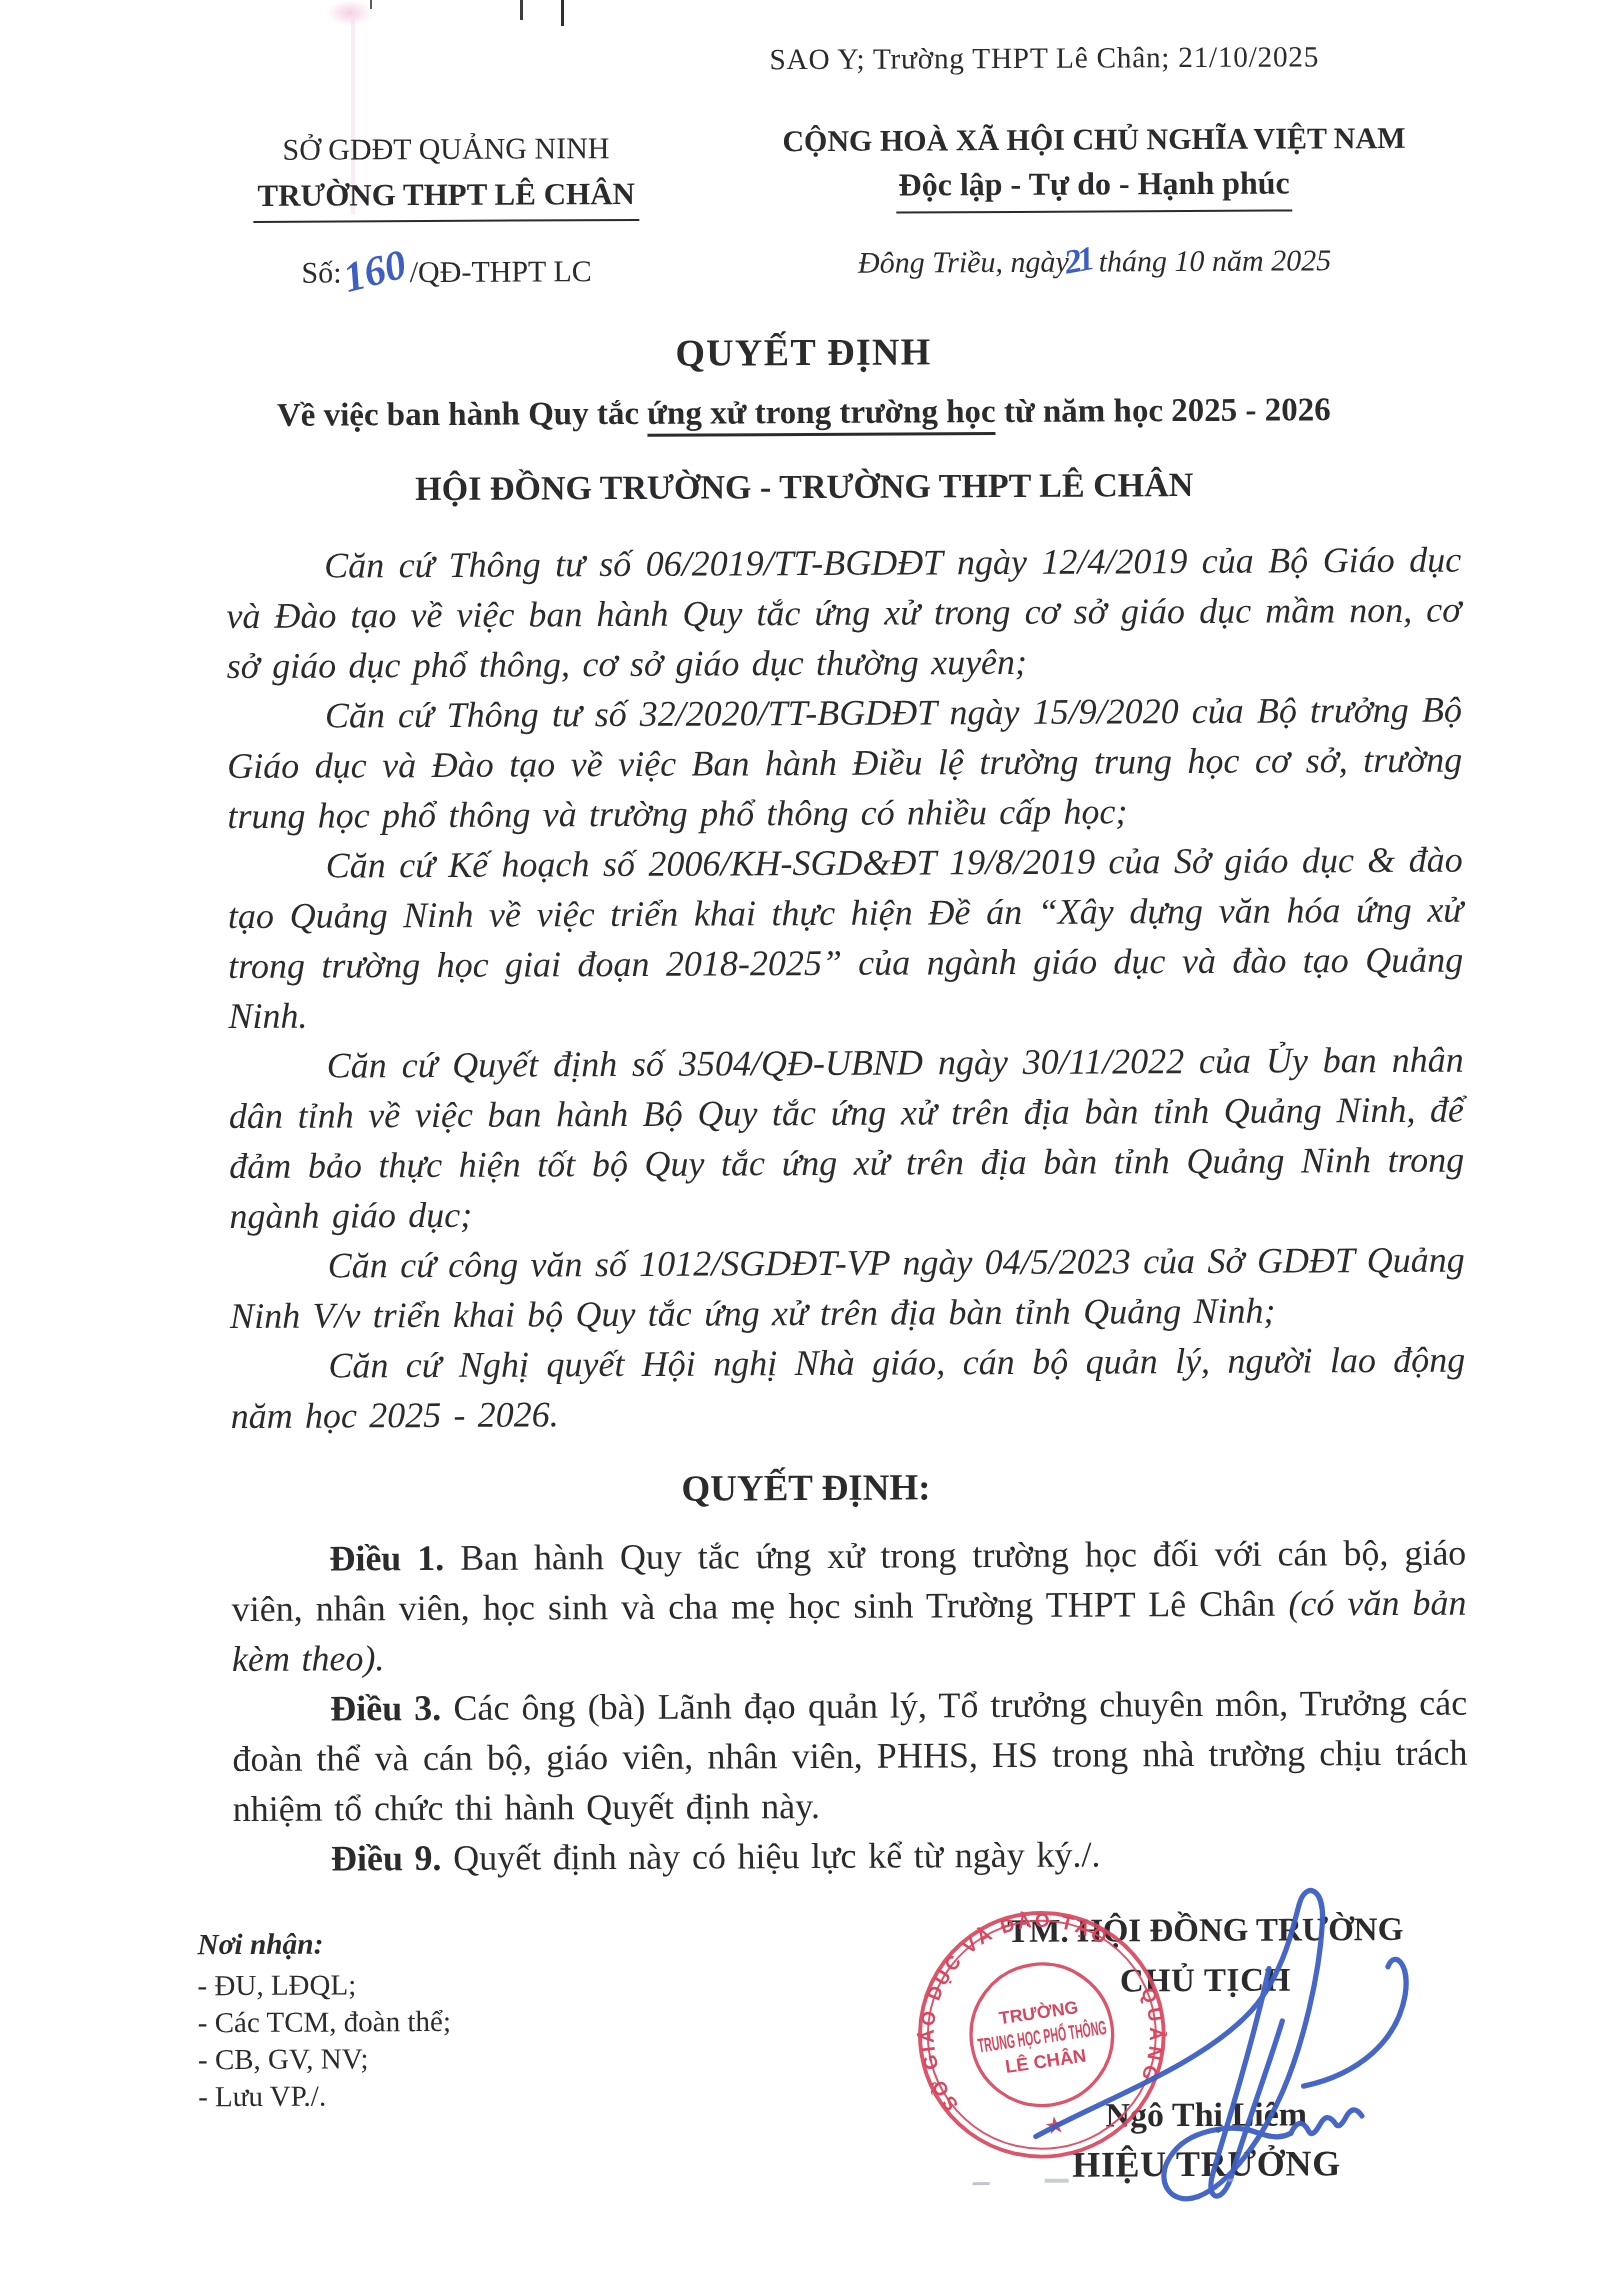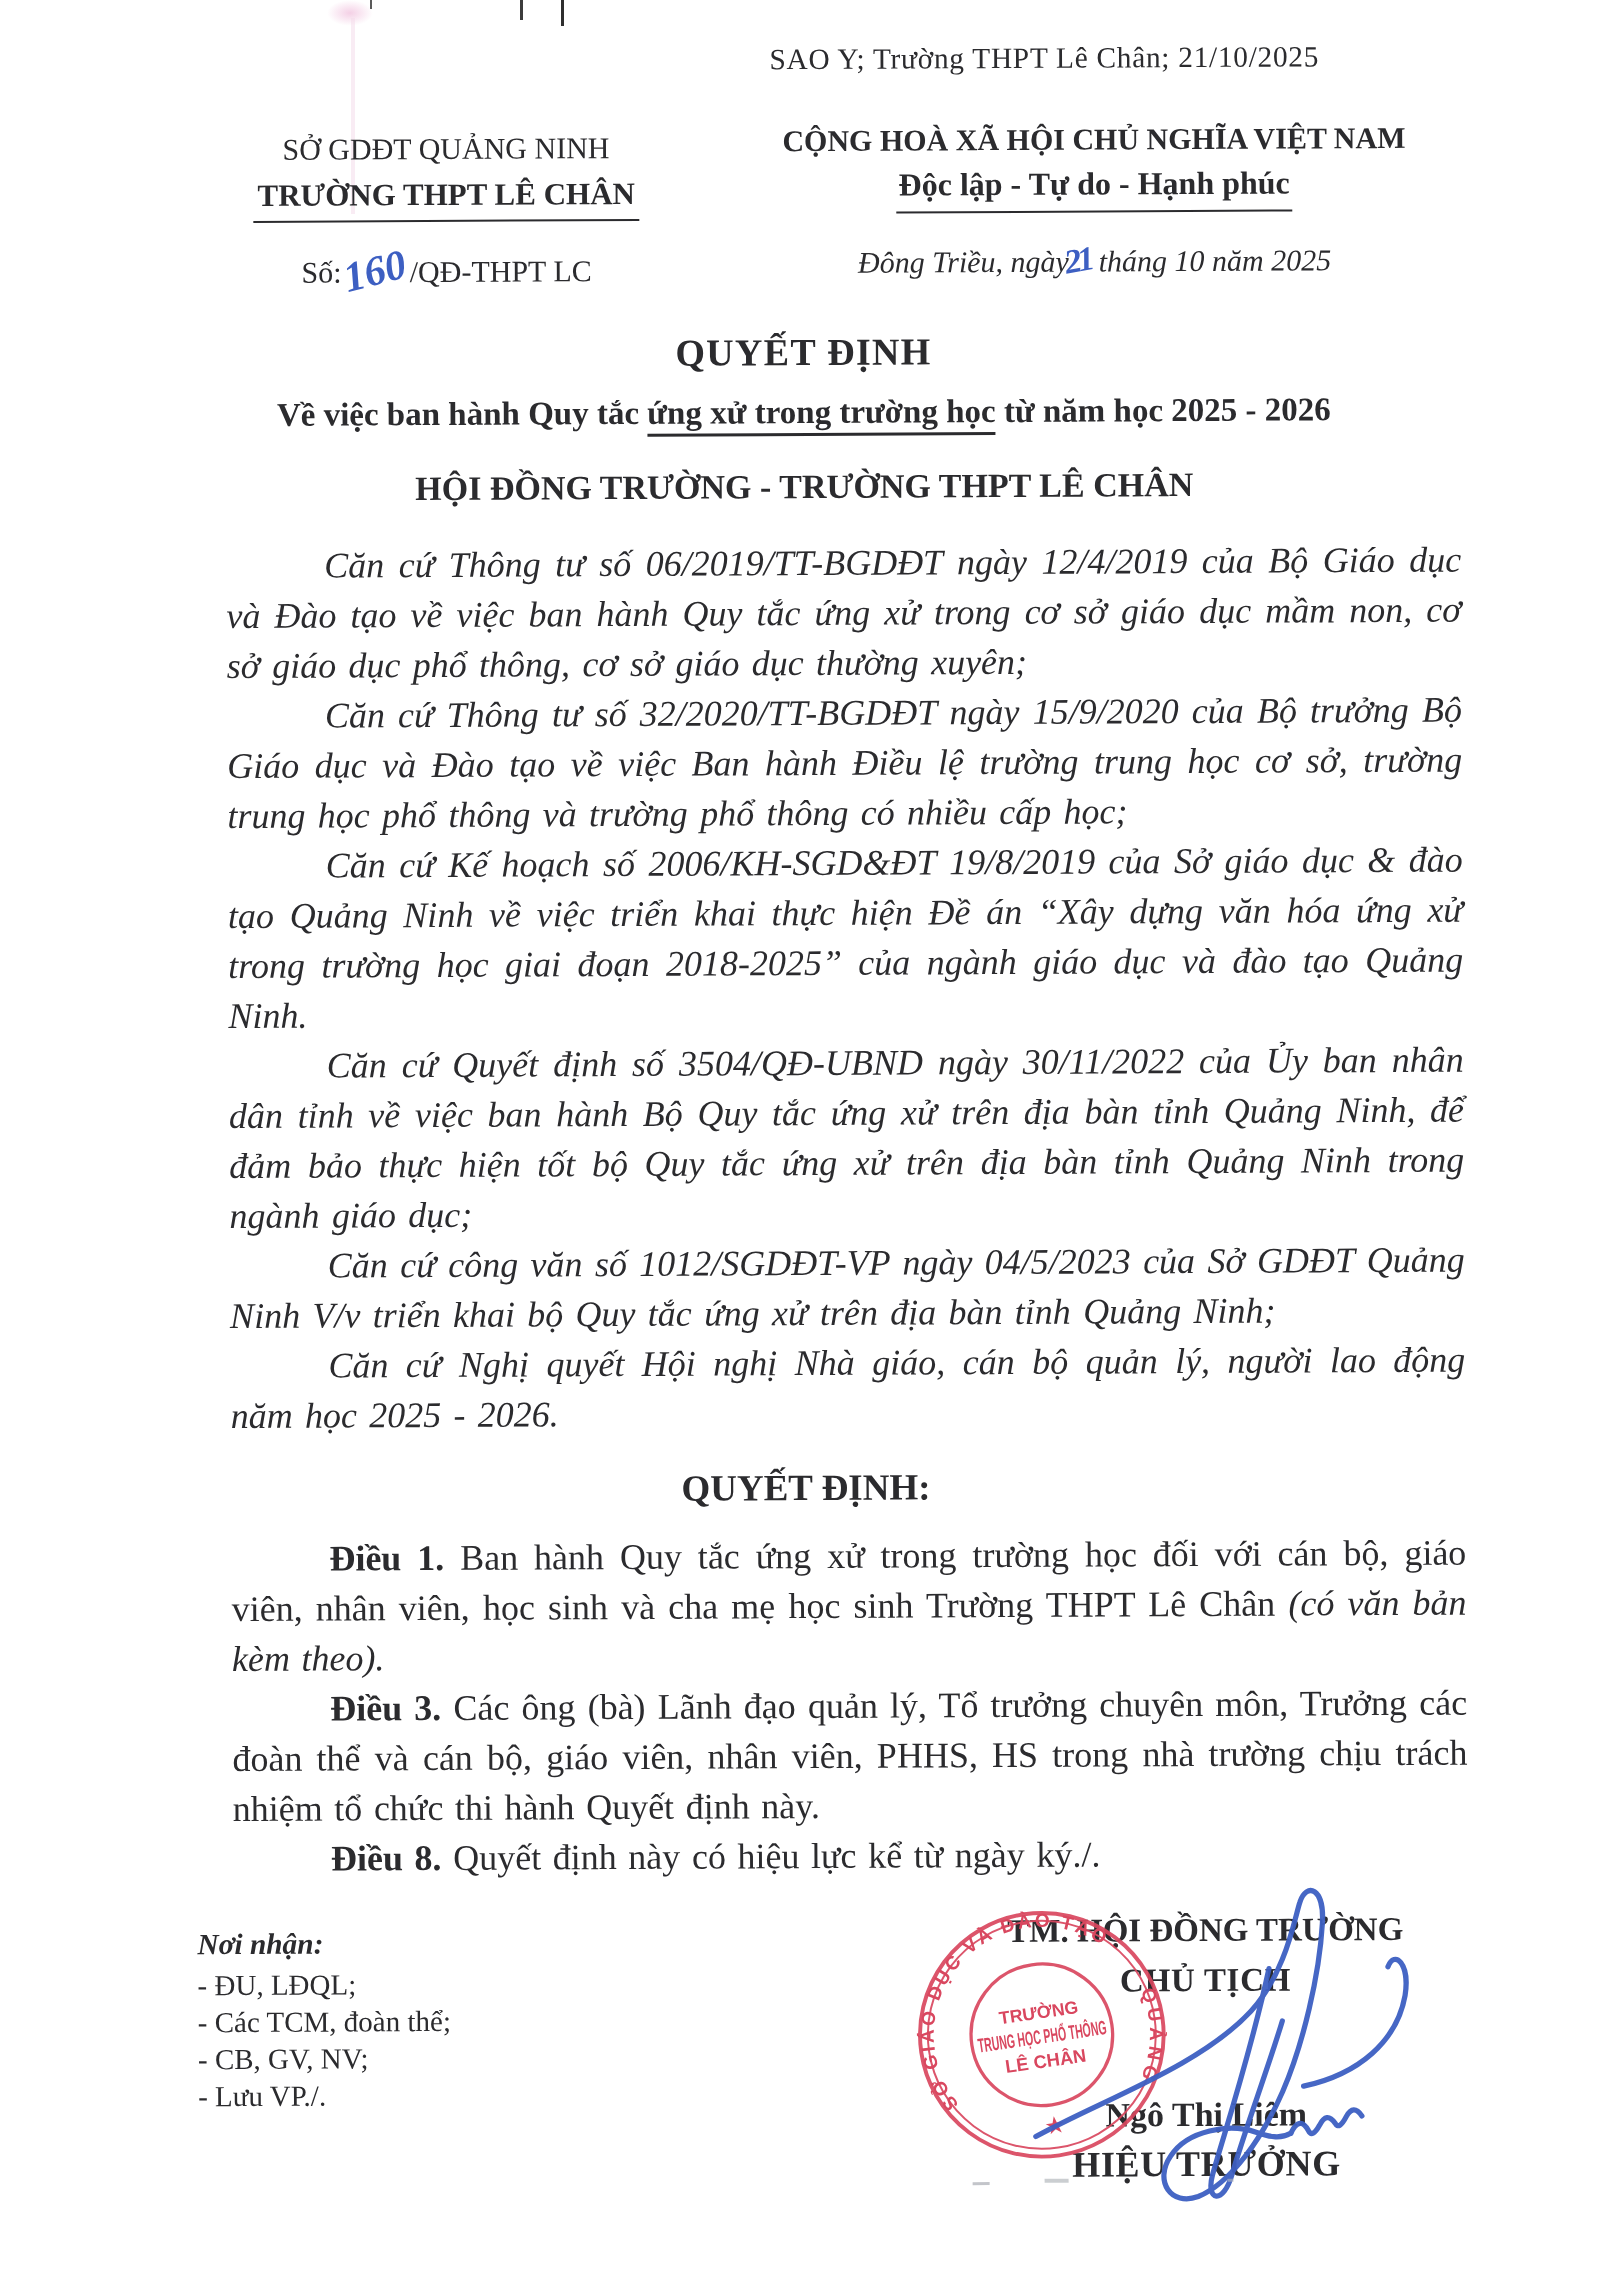--- a/index.html
+++ b/index.html
@@ -95,21 +95,21 @@
       <p class="preamble-p">Căn cứ Thông tư số 32/2020/TT-BGDĐT ngày 15/9/2020 của Bộ trưởng Bộ Giáo dục và Đào tạo về việc Ban hành Điều lệ trường trung học cơ sở, trường trung học phổ thông và trường phổ thông có nhiều cấp học;</p>
       <p class="preamble-p">Căn cứ Kế hoạch số 2006/KH-SGD&amp;ĐT 19/8/2019 của Sở giáo dục &amp; đào tạo Quảng Ninh về việc triển khai thực hiện Đề án “Xây dựng văn hóa ứng xử trong trường học giai đoạn 2018-2025” của ngành giáo dục và đào tạo Quảng Ninh.</p>
       <p class="preamble-p">Căn cứ Quyết định số 3504/QĐ-UBND ngày 30/11/2022 của Ủy ban nhân dân tỉnh về việc ban hành Bộ Quy tắc ứng xử trên địa bàn tỉnh Quảng Ninh, để đảm bảo thực hiện tốt bộ Quy tắc ứng xử trên địa bàn tỉnh Quảng Ninh trong ngành giáo dục;</p>
       <p class="preamble-p">Căn cứ công văn số 1012/SGDĐT-VP ngày 04/5/2023 của Sở GDĐT Quảng Ninh V/v triển khai bộ Quy tắc ứng xử trên địa bàn tỉnh Quảng Ninh;</p>
       <p class="preamble-p">Căn cứ Nghị quyết Hội nghị Nhà giáo, cán bộ quản lý, người lao động năm học 2025 - 2026.</p>
 
       <div class="decision-heading">QUYẾT ĐỊNH:</div>
 
       <p class="article"><span class="lbl">Điều 1.</span><span> Ban hành Quy tắc ứng xử trong trường học đối với cán bộ, giáo viên, nhân viên, học sinh và cha mẹ học sinh Trường THPT Lê Chân </span><span class="note">(có văn bản kèm theo).</span></p>
       <p class="article"><span class="lbl">Điều 3.</span><span> Các ông (bà) Lãnh đạo quản lý, Tổ trưởng chuyên môn, Trưởng các đoàn thể và cán bộ, giáo viên, nhân viên, PHHS, HS trong nhà trường chịu trách nhiệm tổ chức thi hành Quyết định này.</span></p>
-      <p class="article"><span class="lbl">Điều 8.</span><span> Quyết định này có hiệu lực kể từ ngày ký./.</span></p>
+      <p class="article"><span class="lbl">Điều 9.</span><span> Quyết định này có hiệu lực kể từ ngày ký./.</span></p>
     </div>
 
     <div class="abs footer-left">
       <div class="recipients-label">Nơi nhận:</div>
       <ul class="recipients">
         <li>- ĐU, LĐQL;</li>
         <li>- Các TCM, đoàn thể;</li>
         <li>- CB, GV, NV;</li>
         <li>- Lưu VP./.</li>
       </ul>

